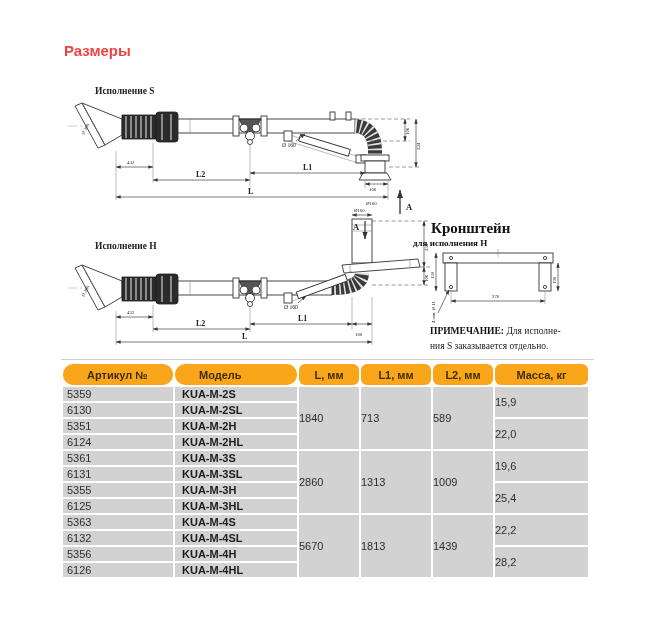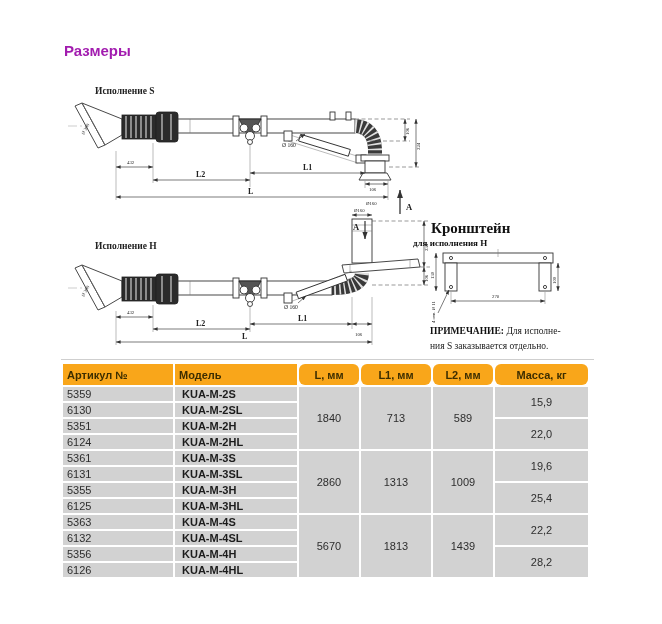--- a/index.html
+++ b/index.html
@@ -1,21 +1,21 @@
 <!DOCTYPE html>
 <html><head>
 <meta charset="utf-8">
 <style>
   html,body{margin:0;padding:0;}
   body{
     width:662px;height:624px;position:relative;background:#ffffff;
     font-family:"Liberation Sans",sans-serif;overflow:hidden;
   }
   .abs{position:absolute;}
-  #page-title{left:64px;top:42px;font-size:15px;font-weight:bold;color:#a21caf;}
+  #page-title{left:64px;top:42px;font-size:15px;font-weight:bold;color:#ef4444;}
 
   
   svg text{font-family:"Liberation Serif",serif;fill:#222;}
   .dlabel{font-size:9.5px;font-weight:600;}
   .dtxt{font-size:5.6px;}
   .dtxts{font-size:4.8px;}
   .dbold{font-size:8px;font-weight:bold;}
   .abold{font-size:8.5px;font-weight:bold;}
   .ln{fill:#ffffff;stroke:#333;stroke-width:0.9;}
   .lnd{fill:#2b2b2b;stroke:#222;stroke-width:0.8;}
@@ -29,26 +29,26 @@
 
   
   #bracket-title{left:431px;top:220px;font-family:"Liberation Serif",serif;font-size:15px;font-weight:bold;color:#111;}
   #bracket-sub{left:413px;top:238px;font-family:"Liberation Serif",serif;font-size:9px;font-weight:bold;color:#111;}
   #note{left:430px;top:314px;width:150px;font-family:"Liberation Serif",serif;font-size:9.5px;color:#222;line-height:15px;}
   #note strong{color:#111;}
 
   
   #dim-table{position:absolute;left:61px;top:362px;border-collapse:separate;border-spacing:2px;background:#fff;table-layout:fixed;}
   #dim-table th{background:#F9A61A;color:#3d2e00;font-size:11px;font-weight:bold;height:21px;padding:0;}
-  #dim-table th.l{text-align:left;padding-left:4px;}
+  #dim-table th.l{text-align:left;padding-left:24px;border-radius:10px;}
   #dim-table th.c{text-align:center;border-radius:6px;}
   #dim-table td{background:#D2D2D2;font-size:11px;color:#2e2e2e;height:14px;padding:0;vertical-align:middle;}
   #dim-table td.a{padding-left:4px;}
   #dim-table td.m{padding-left:7px;font-weight:bold;color:#1c1c1c;}
-  #dim-table td.n{text-align:center;}
+  #dim-table td.n{}
   #table-top-line{left:61px;top:359px;width:533px;height:1px;background:#cfcfcf;}
 </style>
 </head>
 <body>
 
 <svg width="0" height="0" style="position:absolute" aria-hidden="true">
   <defs>
     <marker id="ar" viewBox="0 0 10 10" refX="9.5" refY="5" markerWidth="7" markerHeight="7" orient="auto-start-reverse">
       <path d="M0,1.5 L10,5 L0,8.5 z" fill="#333"></path>
     </marker>

